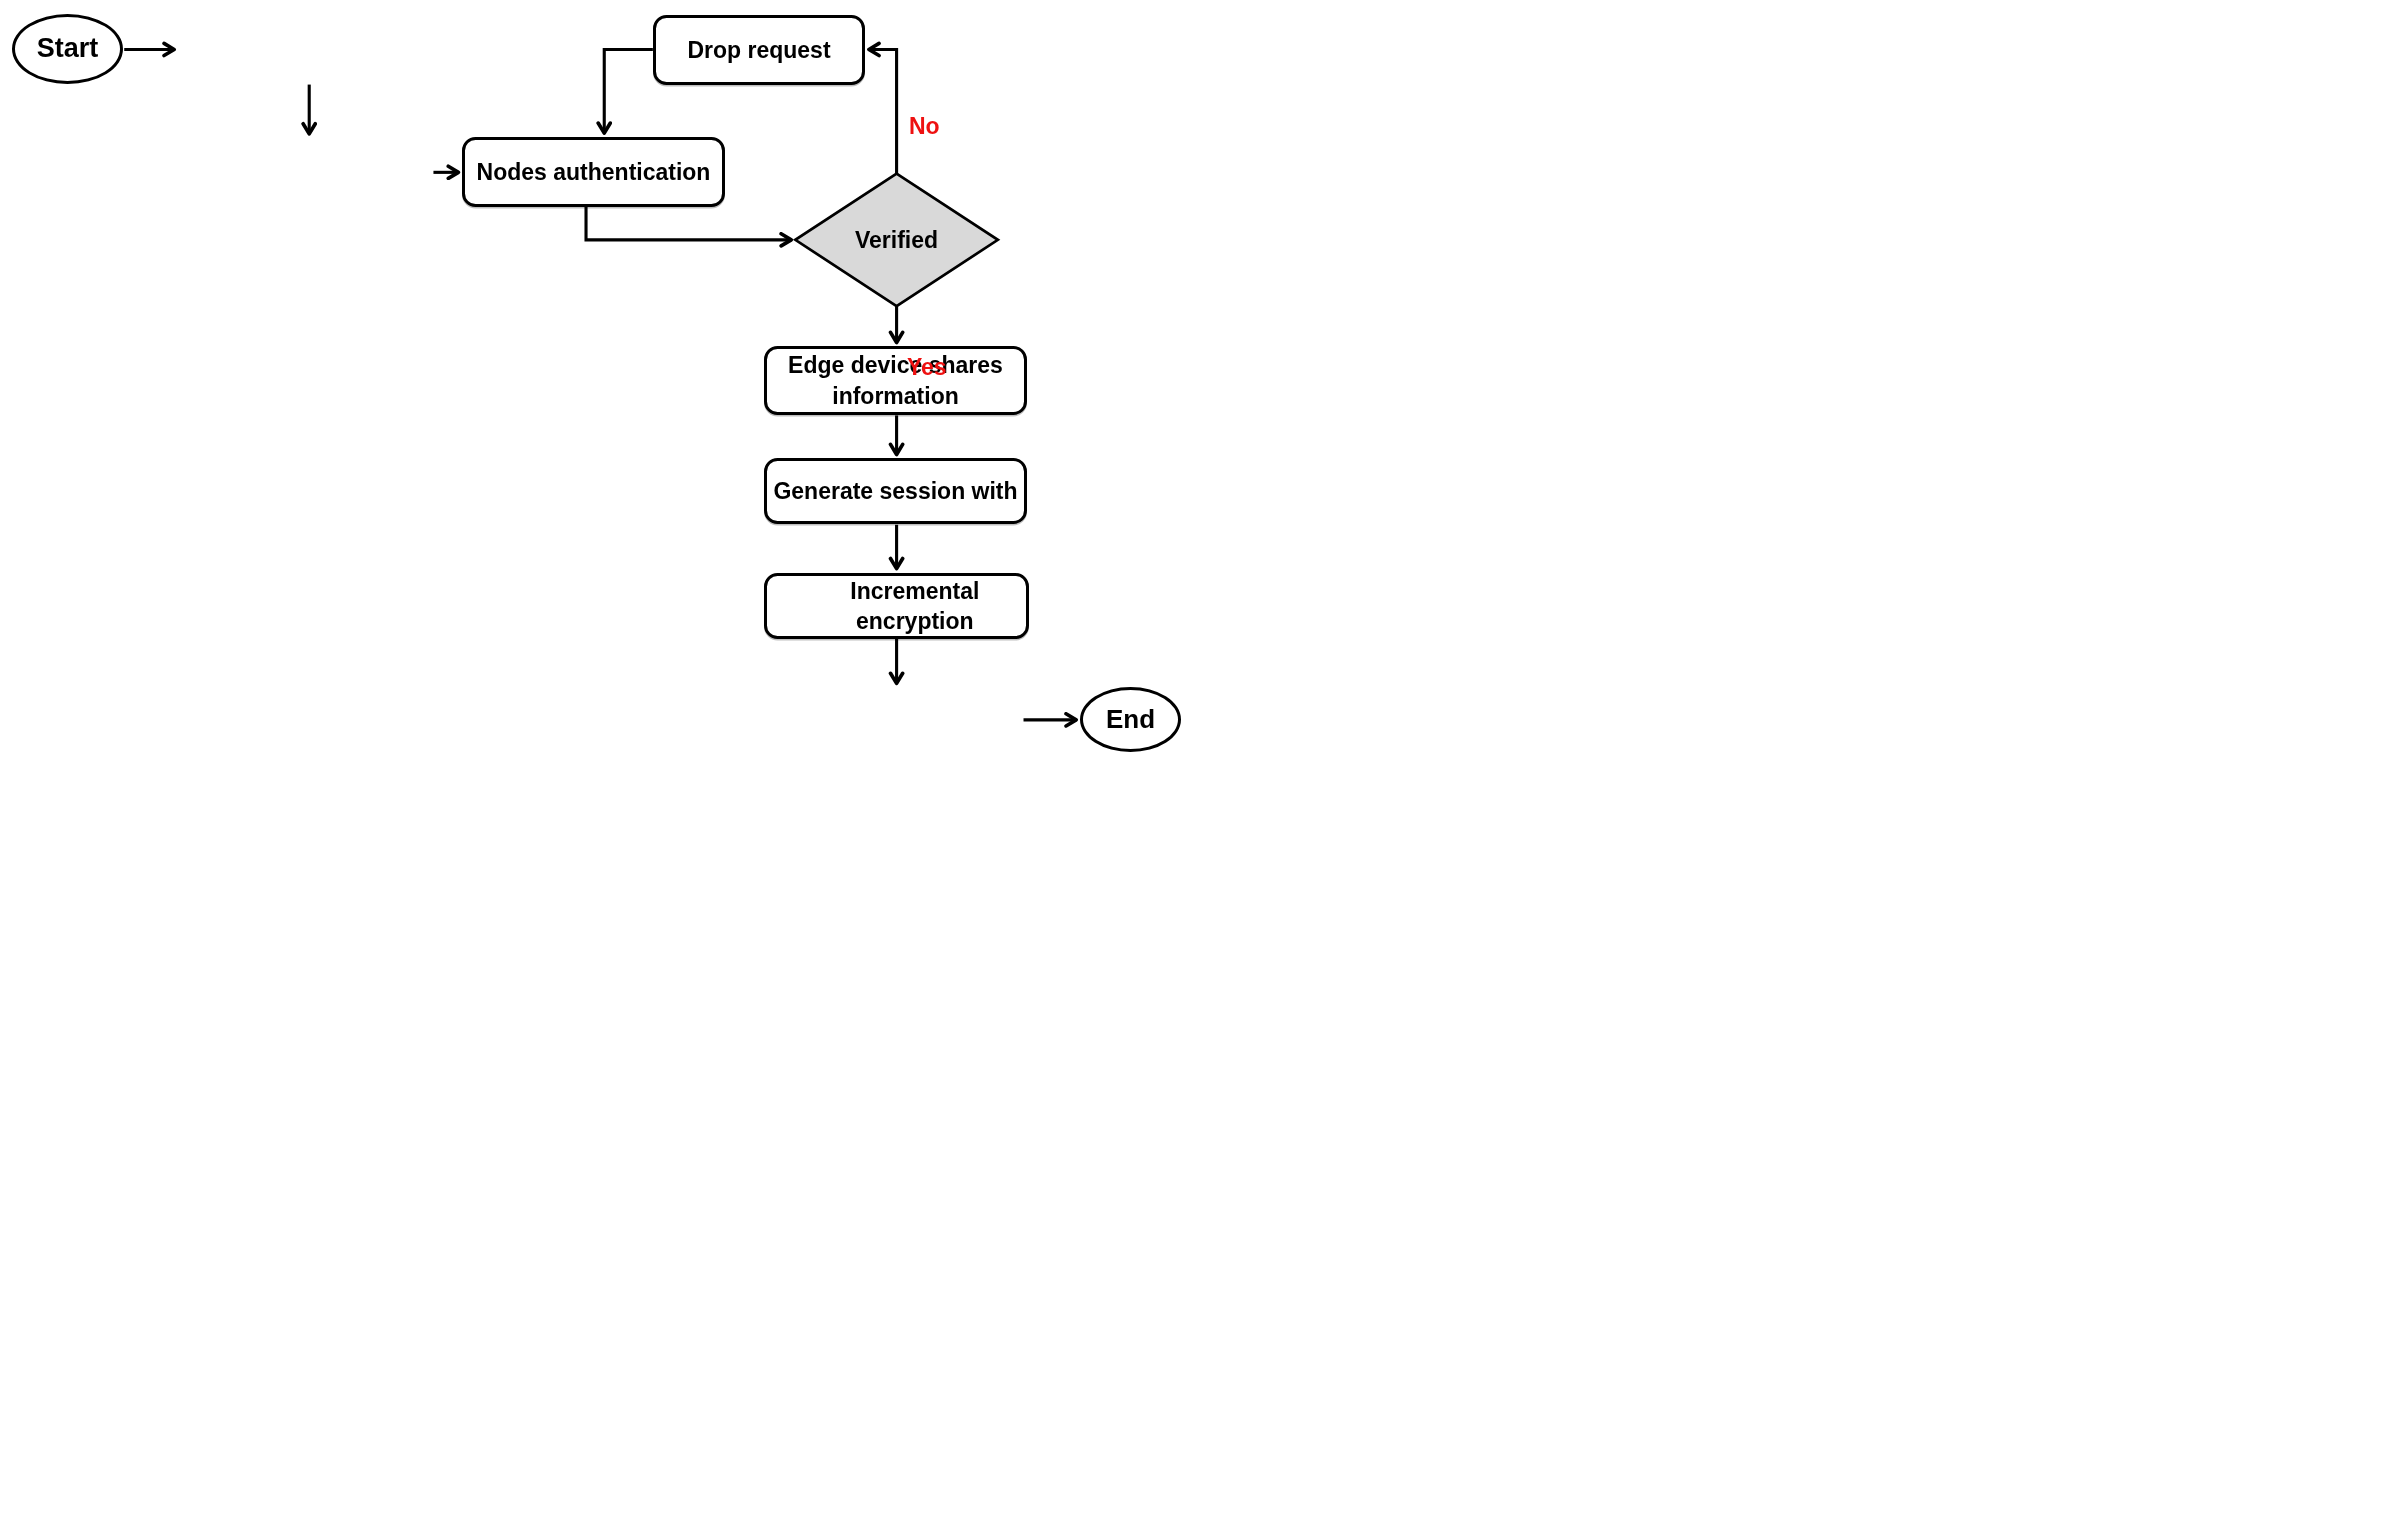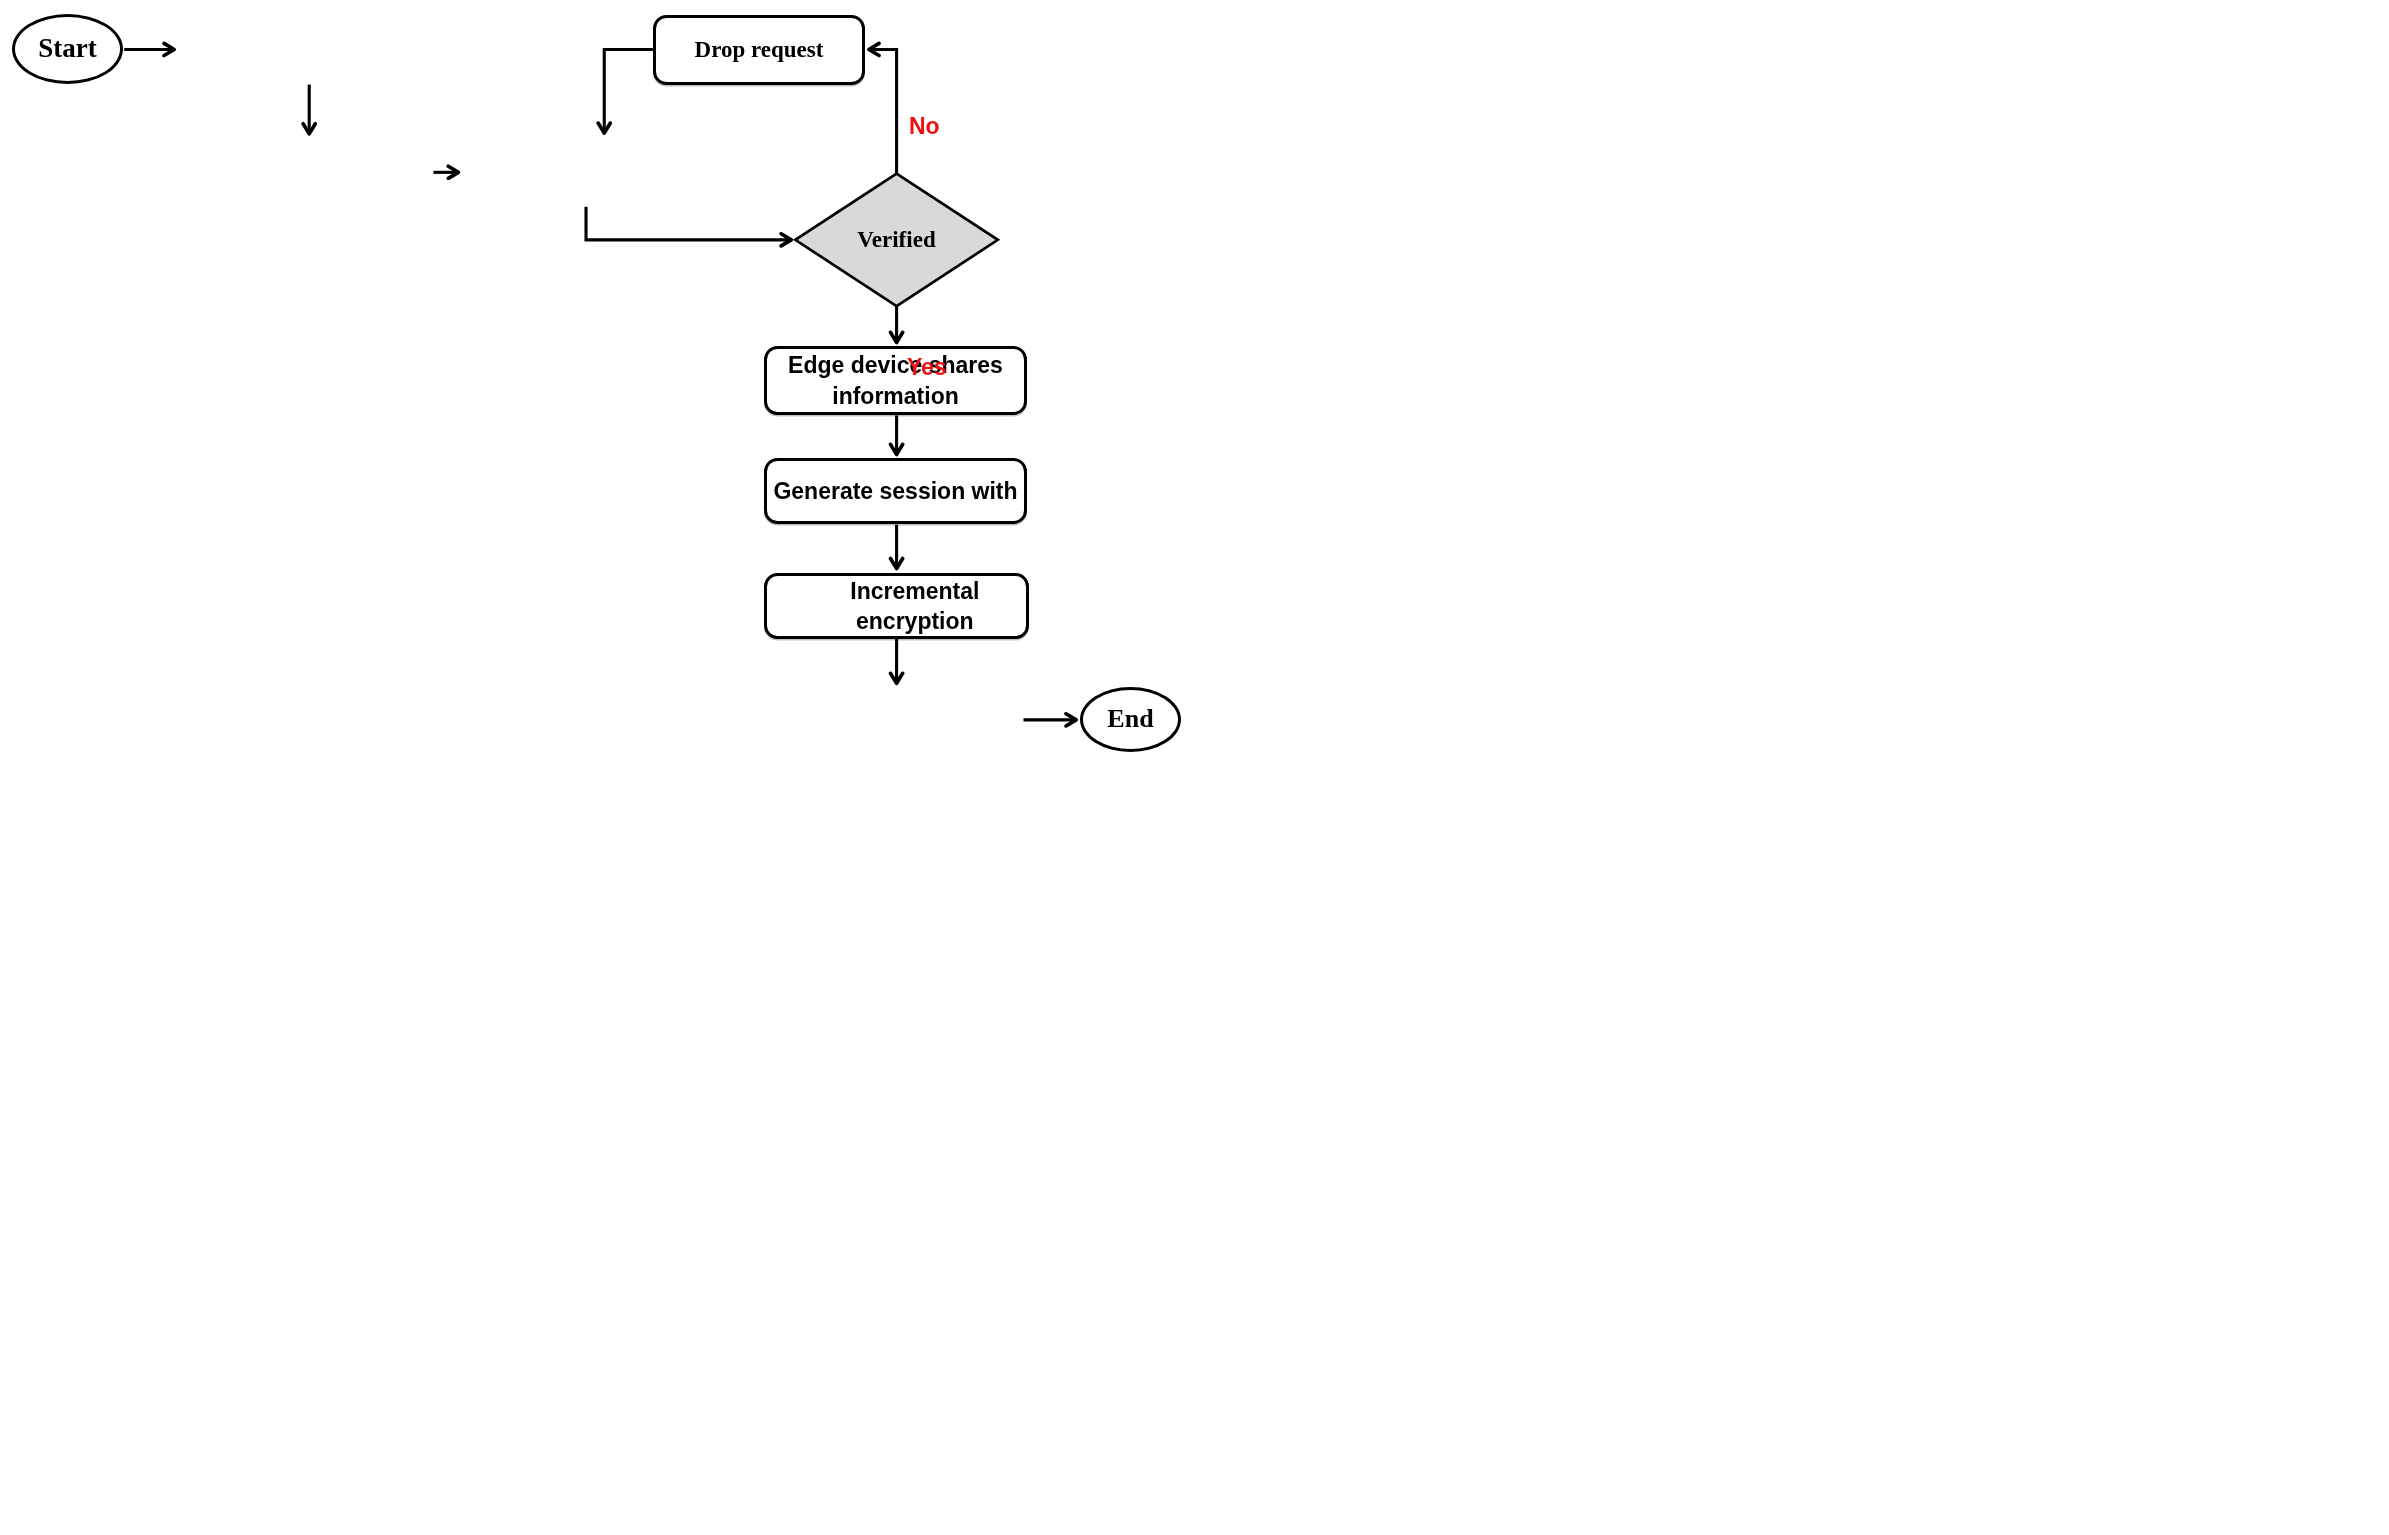--- a/index.html
+++ b/index.html
@@ -37,21 +37,21 @@
     color: #000000;
     padding: 2.7px 5.4px;
     box-shadow: 0 1.4px 0 rgba(0,0,0,0.25);
   }
   .terminator {
     border-radius: 50%;
     font-size: 27px;
     box-shadow: none;
     padding: 0;
   }
-  .oneline { white-space: nowrap; font-family: Liberation Serif, serif; }
+  .oneline { white-space: nowrap; }
   .diamond-label {
     position: absolute;
     display: flex;
     align-items: center;
     justify-content: center;
     font-weight: 700;
     font-size: 23px;
     color: #000000;
     text-align: center;
     background: transparent;
@@ -92,20 +92,21 @@
       <path d="M 1516,1066 H 1594" marker-end="url(#chev)"></path>
     </g>
 
     <polygon points="1328,257 1478,355 1328,453 1178,355" fill="#d9d9d9" stroke="#000000" stroke-width="4"></polygon>
   </svg>
 
   <div class="node terminator oneline" style="left:12px; top:13.5px; width:111px; height:70px;">Start</div>
 
 
 
+  <div class="node oneline" style="left:462px; top:137px; width:263px; height:70px;">Nodes authentication</div>
 
   <div class="node oneline" style="left:653px; top:15px; width:212px; height:70px;">Drop request</div>
 
   <div class="diamond-label oneline" style="left:829px; top:223px; width:135px; height:34px;">Verified</div>
 
   <div class="node" style="left:764px; top:346px; width:263px; height:69px;">Edge device shares information</div>
 
   <div class="node" style="left:764px; top:458px; width:263px; height:66px;">Generate session with</div>
 
   <div class="node" style="left:764px; top:573px; width:265px; height:66px;padding-left:42px;">Incremental encryption</div>

